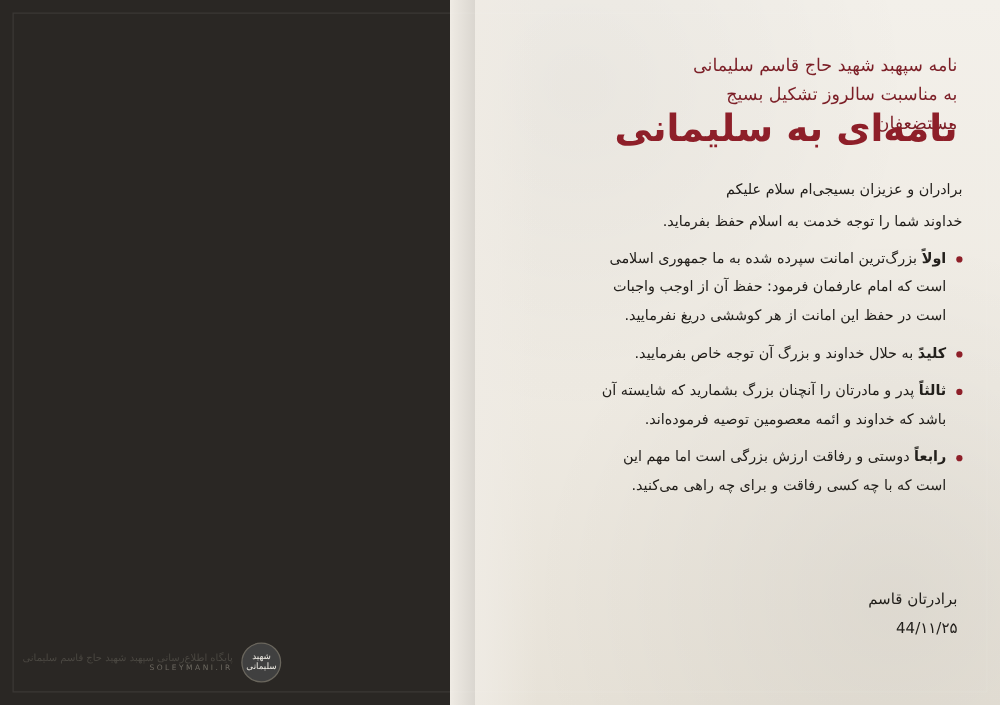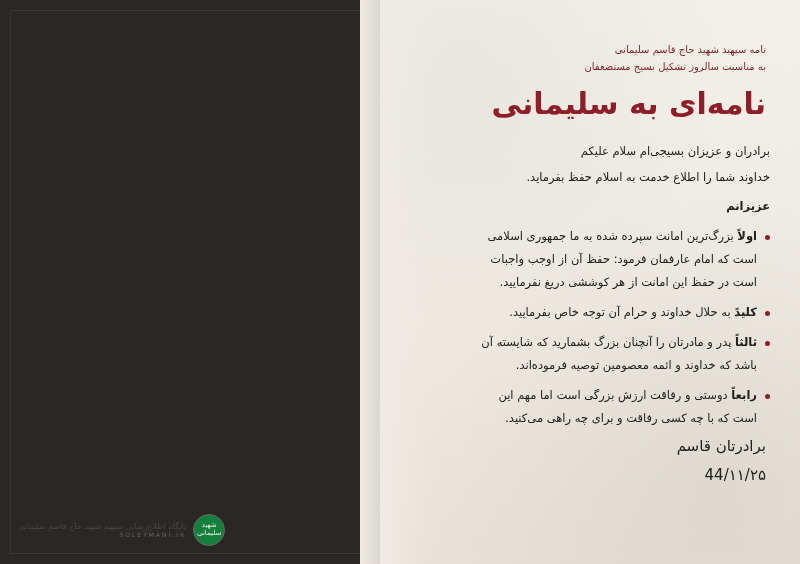--- a/index.html
+++ b/index.html
@@ -242,21 +242,21 @@
       radial-gradient(circle at 80% 85%, rgba(0,0,0,.05) 0%, rgba(0,0,0,0) 50%);
     pointer-events: none;
   }
 
   .kicker {
     position: absolute;
     top: 42px;
     right: 34px;
     width: 230px;
     color: #7c1f27;
-    font-size: 10px;
+    font-size: 14px;
     line-height: 1.65;
     font-family: "DejaVu Sans", sans-serif;
   }
 
   .title {
     position: absolute;
     top: 86px;
     right: 34px;
     color: #8e1f29;
     font-size: 30px;
@@ -304,41 +304,41 @@
     width: 5px;
     height: 5px;
     background: #8e1f29;
     border-radius: 50%;
   }
   .b-strong { font-weight: bold; }
 
   .signoff {
     position: absolute;
     right: 34px;
-    bottom: 75px;
+    bottom: 50px;
     text-align: right;
     color: #23201c;
-    font-size: 15px;
+    font-size: 12px;
     line-height: 1.9;
   }
 
   .footer-logo {
     position: absolute;
     left: 18px;
     bottom: 18px;
     display: flex;
     align-items: center;
     gap: 7px;
     z-index: 4;
   }
   .seal {
     width: 30px;
     height: 30px;
     border-radius: 50%;
-    background: #15803d;
+    background: #404040;
     color: #efece5;
     font-size: 7px;
     display: flex;
     align-items: center;
     justify-content: center;
     text-align: center;
     line-height: 1.1;
     border: 1px solid #6a665d;
   }
   .footer-texts {
@@ -403,31 +403,30 @@
 
     <div class="kicker">
       <div>نامه سپهبد شهید حاج قاسم سلیمانی</div>
       <div>به مناسبت سالروز تشکیل بسیج مستضعفان</div>
     </div>
 
     <div class="title">نامه‌ای به سلیمانی</div>
 
     <div class="body-block">
       <p>برادران و عزیزان بسیجی‌ام سلام علیکم</p>
-      <p>خداوند شما را اطلاع خدمت به اسلام حفظ بفرماید.</p>
-      <p class="salutation">عزیزانم</p>
+      <p>خداوند شما را توجه خدمت به اسلام حفظ بفرماید.</p>
 
       <ul class="bullet-list">
         <li>
           <span class="b-strong">اولاً</span>
           <span>بزرگ‌ترین امانت سپرده شده به ما جمهوری اسلامی است که امام عارفمان فرمود: حفظ آن از اوجب واجبات است در حفظ این امانت از هر کوششی دریغ نفرمایید.</span>
         </li>
         <li>
           <span class="b-strong">کلیدً</span>
-          <span>به حلال خداوند و حرام آن توجه خاص بفرمایید.</span>
+          <span>به حلال خداوند و بزرگ آن توجه خاص بفرمایید.</span>
         </li>
         <li>
           <span class="b-strong">ثالثاً</span>
           <span>پدر و مادرتان را آنچنان بزرگ بشمارید که شایسته آن باشد که خداوند و ائمه معصومین توصیه فرموده‌اند.</span>
         </li>
         <li>
           <span class="b-strong">رابعاً</span>
           <span>دوستی و رفاقت ارزش بزرگی است اما مهم این است که با چه کسی رفاقت و برای چه راهی می‌کنید.</span>
         </li>
       </ul>

